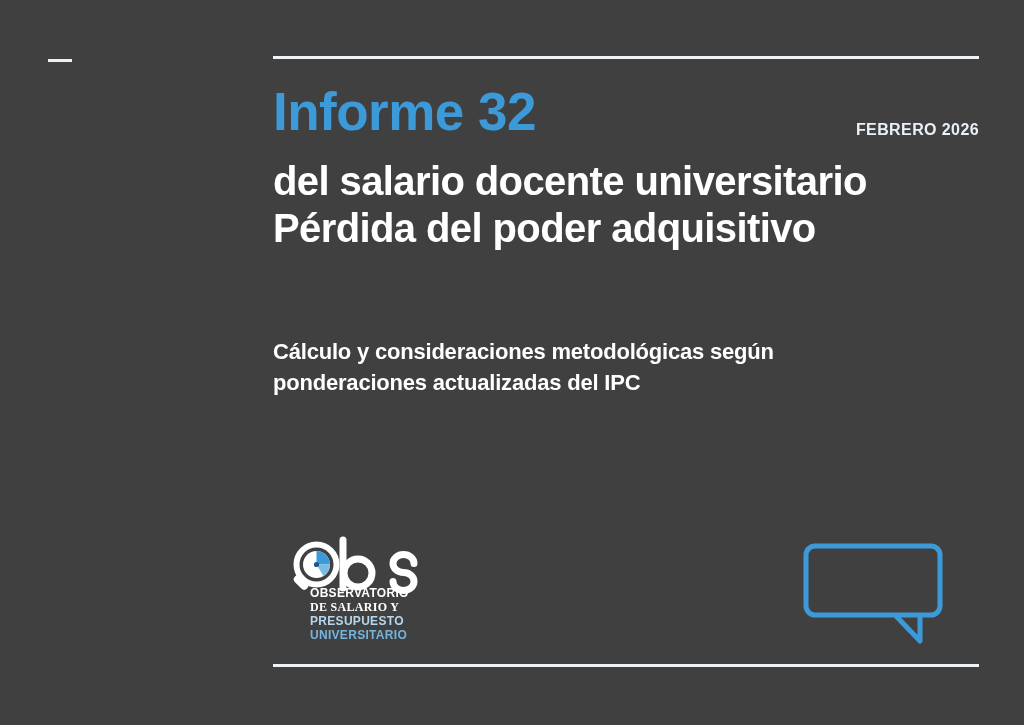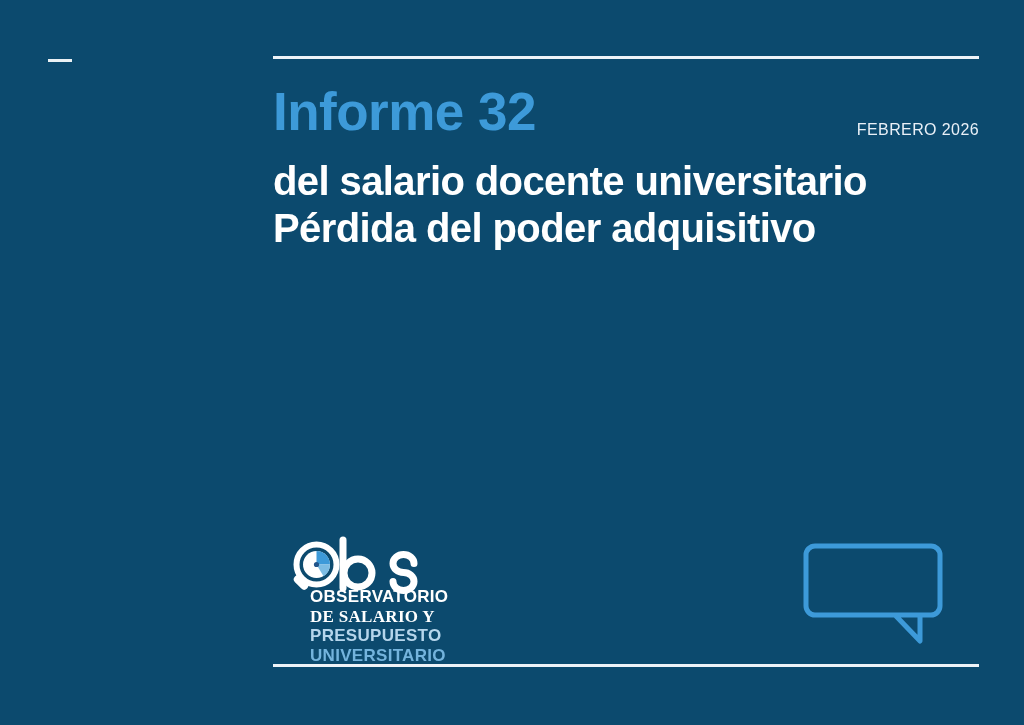--- a/index.html
+++ b/index.html
@@ -9,21 +9,21 @@
     background: #1f5288;
   }
   body {
     font-family: "Liberation Sans", sans-serif;
   }
 
   .cover {
     position: relative;
     width: 1024px;
     height: 725px;
-    background: #0c4a6e;
+    background: #404040;
     overflow: hidden;
   }
 
   
   .corner-dash {
     position: absolute;
     left: 48px;
     top: 59px;
     width: 24px;
     height: 3px;
@@ -63,21 +63,21 @@
     letter-spacing: -0.5px;
     color: #3d9ad9;
     line-height: 1.05;
     white-space: nowrap;
   }
   .date {
     position: absolute;
     right: 0;
     top: 33px;
     font-size: 16px;
-    font-weight: 400;
+    font-weight: 700;
     letter-spacing: 0.4px;
     color: #e9f0f7;
     white-space: nowrap;
   }
 
   .headline {
     margin-top: 8px;
     font-size: 40px;
     font-weight: 700;
     letter-spacing: -0.6px;
@@ -105,21 +105,21 @@
     left: 288px;
     top: 536px;
     width: 140px;
     height: 106px;
   }
   .obs-mark { position: absolute; left: 0; top: 0; }
   .obs-words {
     position: absolute;
     left: 22px;
     top: 51px;
-    font-size: 17px;
+    font-size: 12px;
     font-weight: 700;
     line-height: 1.16;
     letter-spacing: 0.3px;
   }
   .obs-words .w1 { color: #ffffff; display: block; }
   .obs-words .w2 { color: #ffffff; display: block; font-family: Liberation Serif, serif; }
   .obs-words .w3 { color: #b6d6ec; display: block; }
   .obs-words .w4 { color: #74b4dd; display: block; }
 
   
@@ -158,20 +158,24 @@
       <div class="kicker">Informe 32</div>
       <div class="date">FEBRERO 2026</div>
     </div>
 
     <h1 class="headline">
       <span class="line">del salario docente universitario</span>
       <span class="line">Pérdida del poder adquisitivo</span>
     </h1>
   </div>
 
+  <div class="subtitle">
+    <span class="line">Cálculo y consideraciones metodológicas según</span>
+    <span class="line">ponderaciones actualizadas del IPC</span>
+  </div>
 
   <div class="obs-logo">
     <svg class="obs-mark" width="140" height="62" viewBox="0 0 140 62">
 
       <rect x="4.5" y="42.5" width="17" height="8" rx="4" transform="rotate(45 13 46.5)" fill="#ffffff"></rect>
 
       <circle cx="28.5" cy="28.5" r="20" fill="none" stroke="#ffffff" stroke-width="6"></circle>
 
       <circle cx="28.5" cy="28.5" r="13.5" fill="#ffffff"></circle>
       <path d="M28.5 28.5 L28.5 15 A13.5 13.5 0 0 1 42 28.5 Z" fill="#3d9ad9"></path>

